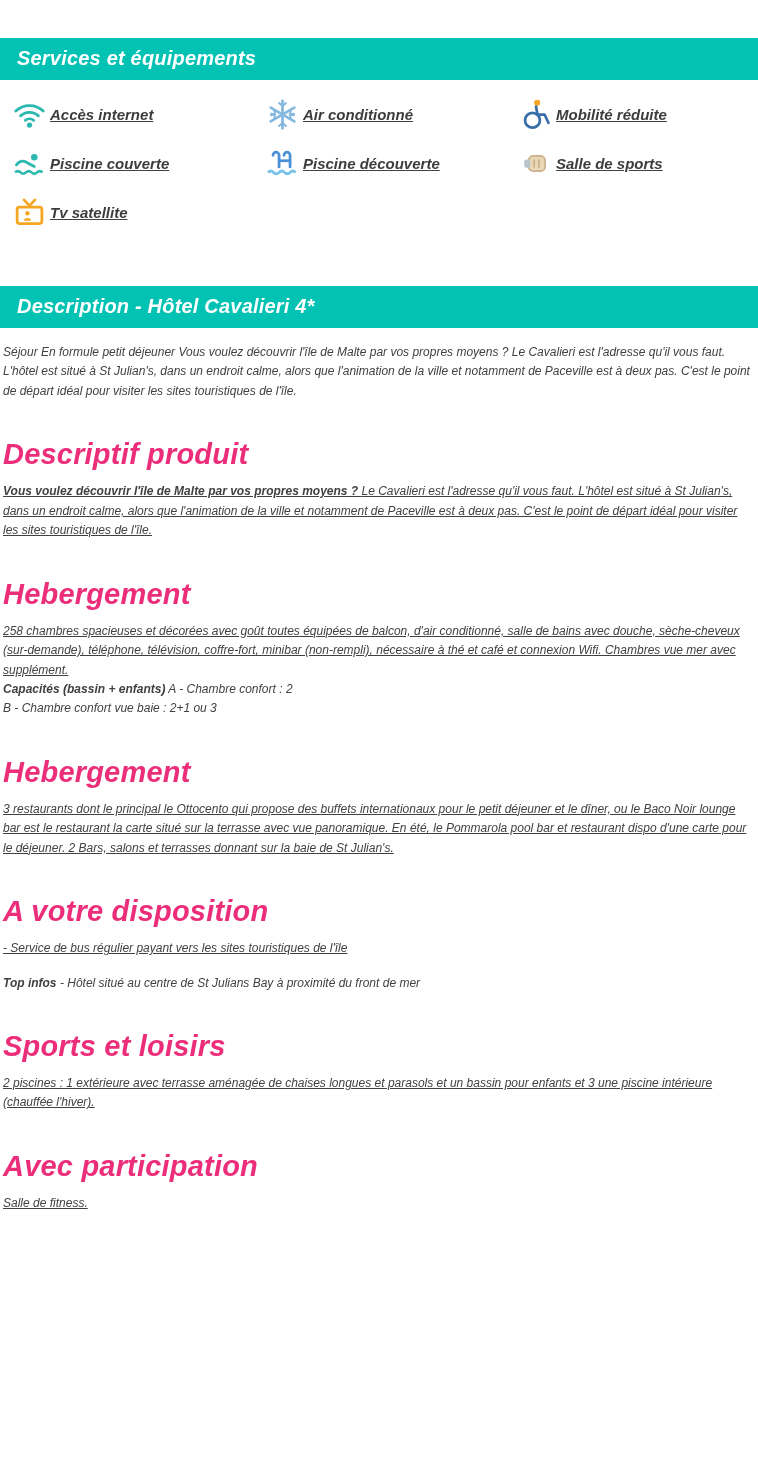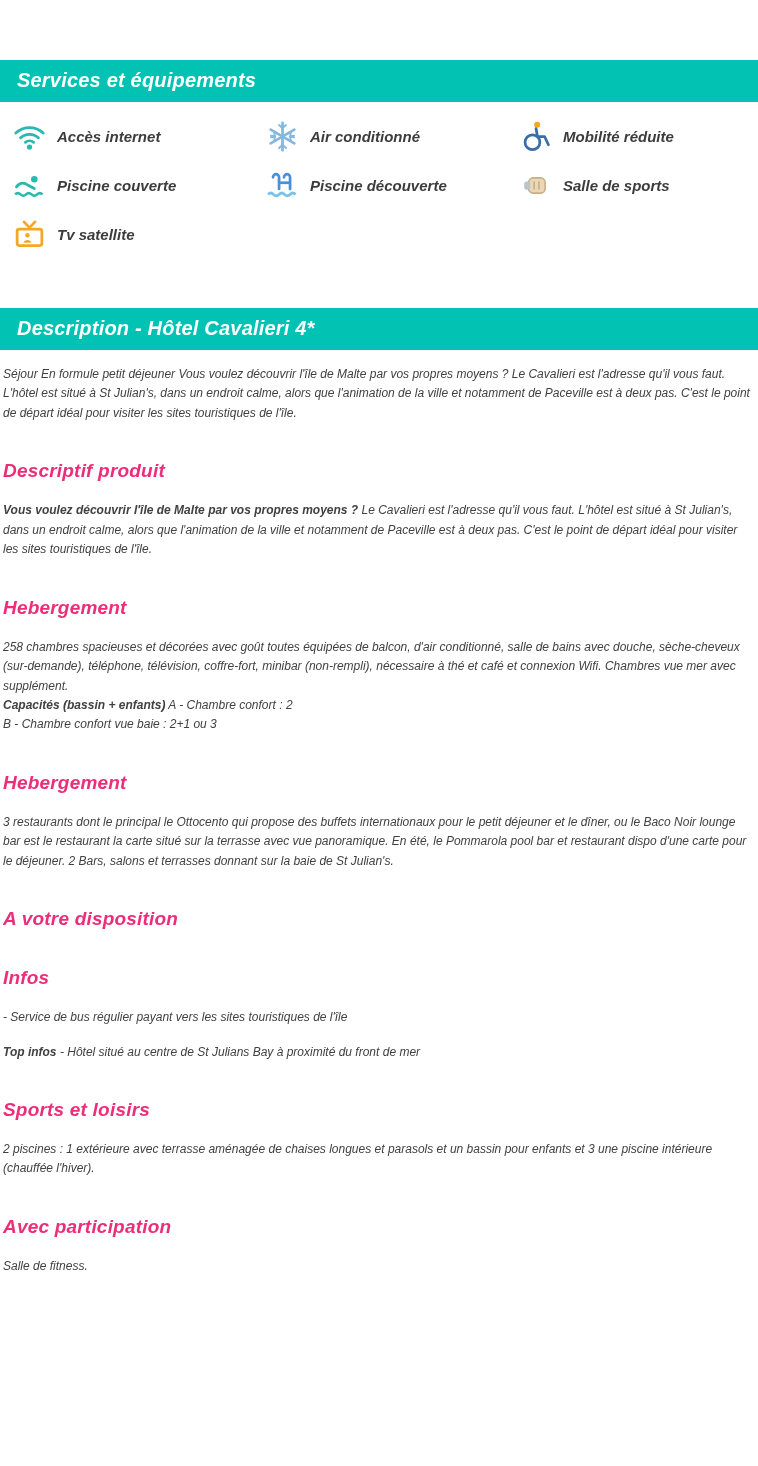--- a/index.html
+++ b/index.html
@@ -15,53 +15,53 @@
     overflow-x: hidden;
   }
   .banner {
     background: #02c3b3;
     color: #ffffff;
     font-weight: 700;
     font-size: 20px;
     padding: 9px 16px 10px 17px;
     letter-spacing: .2px;
   }
-  .banner-services { margin-top: 60px; }
+  .banner-services { margin-top: 38px; }
   .banner-desc { margin-top: 56px; }
 
   .amenities {
     display: grid;
     grid-template-columns: 253px 253px 252px;
     row-gap: 13px;
     margin: 16px 0 0 10px;
   }
-  .amenity { display: flex; align-items: center; gap: 9px; height: 36px; }
+  .amenity { display: flex; align-items: center; gap: 2px; height: 36px; text-decoration: underline; }
   .amenity .ico {
     width: 38px; height: 36px; flex: 0 0 38px;
     display: flex; align-items: center; justify-content: center;
   }
   .amenity .ico svg { width: 33px; height: 33px; }
   .amenity .lbl { font-weight: 700; font-size: 15px; color: #3c3c3c; }
 
   .content { padding: 0 4px 30px 3px; }
   p.body {
     font-size: 12px;
     line-height: 1.62;
     margin: 15px 0 0 0;
     color: #414141;
   }
   p.body.tight { margin-top: 0; }
   h2.pink {
     color: #ec2e7a;
-    font-size: 19px;
+    font-size: 29px;
     font-weight: 700;
     margin: 37px 0 0 0;
     letter-spacing: .2px;
   }
-  h2.pink + p.body { margin-top: 19px; }
+  h2.pink + p.body { margin-top: 11px; text-decoration: underline; }
   strong { font-weight: 700; }
 </style>
 </head>
 <body>
 
 <div class="banner banner-services">
   <span>Services et équipements</span>
 </div>
 
 <div class="amenities">
@@ -167,21 +167,20 @@
   <h2 class="pink">Hebergement</h2>
   <p class="body">258 chambres spacieuses et décorées avec goût toutes équipées de balcon, d'air conditionné, salle de bains avec douche, sèche-cheveux (sur-demande), téléphone, télévision, coffre-fort, minibar (non-rempli), nécessaire à thé et café et connexion Wifi. Chambres vue mer avec supplément.</p>
   <p class="body tight"><strong>Capacités (bassin + enfants)</strong><span> A - Chambre confort : 2</span></p>
   <p class="body tight">B - Chambre confort vue baie : 2+1 ou 3</p>
 
   <h2 class="pink">Hebergement</h2>
   <p class="body">3 restaurants dont le principal le Ottocento qui propose des buffets internationaux pour le petit déjeuner et le dîner, ou le Baco Noir lounge bar est le restaurant la carte situé sur la terrasse avec vue panoramique. En été, le Pommarola pool bar et restaurant dispo d'une carte pour le déjeuner. 2 Bars, salons et terrasses donnant sur la baie de St Julian's.</p>
 
   <h2 class="pink">A votre disposition</h2>
 
-  <h2 class="pink">Infos</h2>
   <p class="body tight">- Service de bus régulier payant vers les sites touristiques de l'île</p>
   <p class="body"><strong>Top infos</strong><span> - Hôtel situé au centre de St Julians Bay à proximité du front de mer</span></p>
 
   <h2 class="pink">Sports et loisirs</h2>
   <p class="body">2 piscines : 1 extérieure avec terrasse aménagée de chaises longues et parasols et un bassin pour enfants et 3 une piscine intérieure (chauffée l'hiver).</p>
 
   <h2 class="pink">Avec participation</h2>
   <p class="body">Salle de fitness.</p>
 
 </div>

